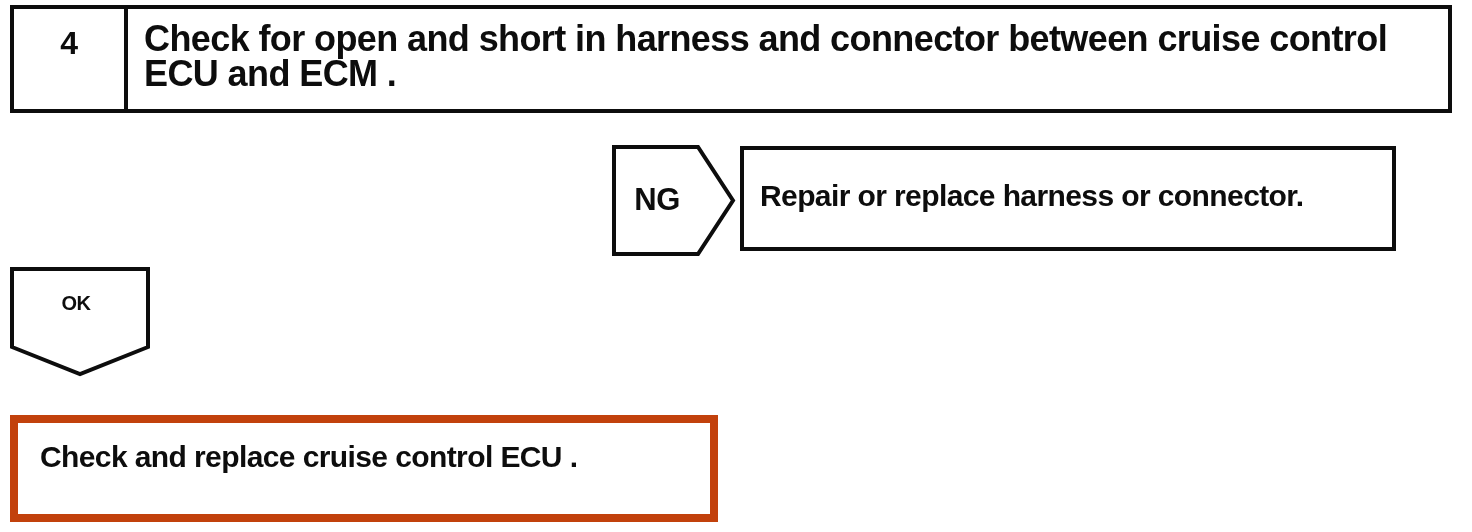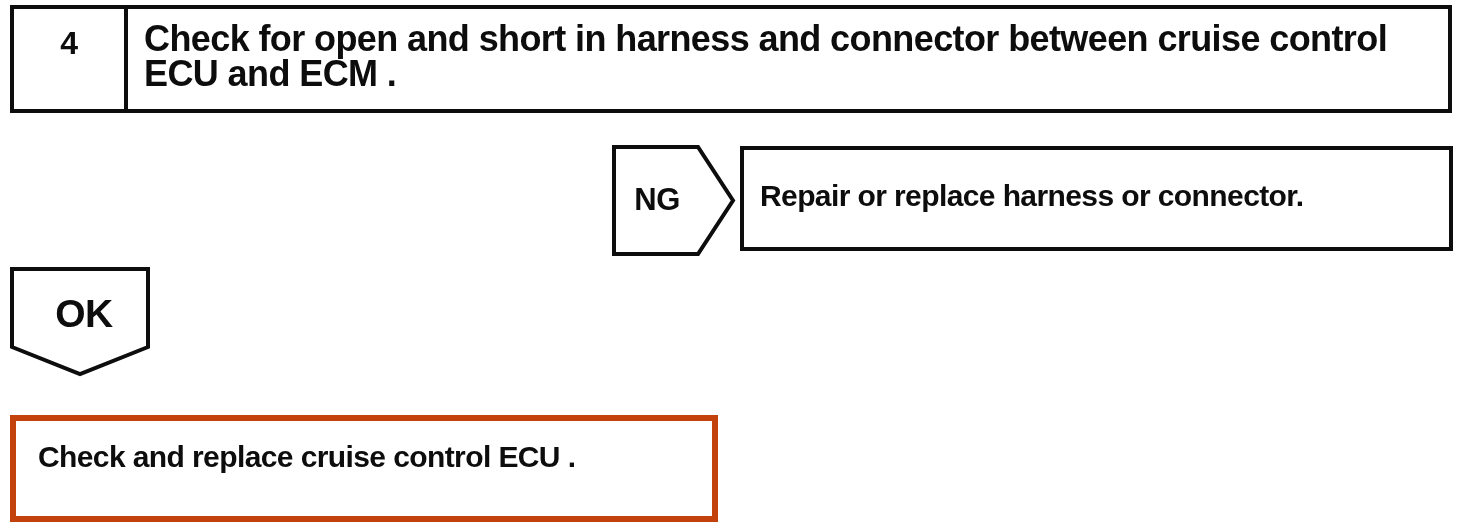--- a/index.html
+++ b/index.html
@@ -71,21 +71,21 @@
     text-align: center;
     font-size: 31px;
     letter-spacing: -0.5px;
   }
 
   
   .repair-box {
     position: absolute;
     left: 740px;
     top: 146px;
-    width: 713px;
+    width: 656px;
     height: 105px;
     border: 4px solid #0d0d0d;
     box-sizing: border-box;
     background: #ffffff;
     display: flex;
     align-items: center;
     padding: 0 10px 6px 16px;
     font-size: 30px;
     letter-spacing: -0.6px;
   }
@@ -99,36 +99,36 @@
     height: 110px;
   }
   .ok-shape svg {
     position: absolute;
     left: 0;
     top: 0;
     display: block;
   }
   .ok-label {
     position: absolute;
-    left: 8px;
+    left: 0;
     top: 25px;
     width: 132px;
     text-align: center;
-    font-size: 39px;
+    font-size: 20px;
     letter-spacing: -0.5px;
   }
 
   
   .end-box {
     position: absolute;
     left: 10px;
     top: 415px;
     width: 708px;
     height: 107px;
-    border: 6px solid #c2410c;
+    border: 8px solid #c2410c;
     box-sizing: border-box;
     background: #ffffff;
     display: flex;
     align-items: center;
     padding: 0 10px 24px 22px;
     font-size: 30px;
     letter-spacing: -0.6px;
   }
 </style>
 </head>

